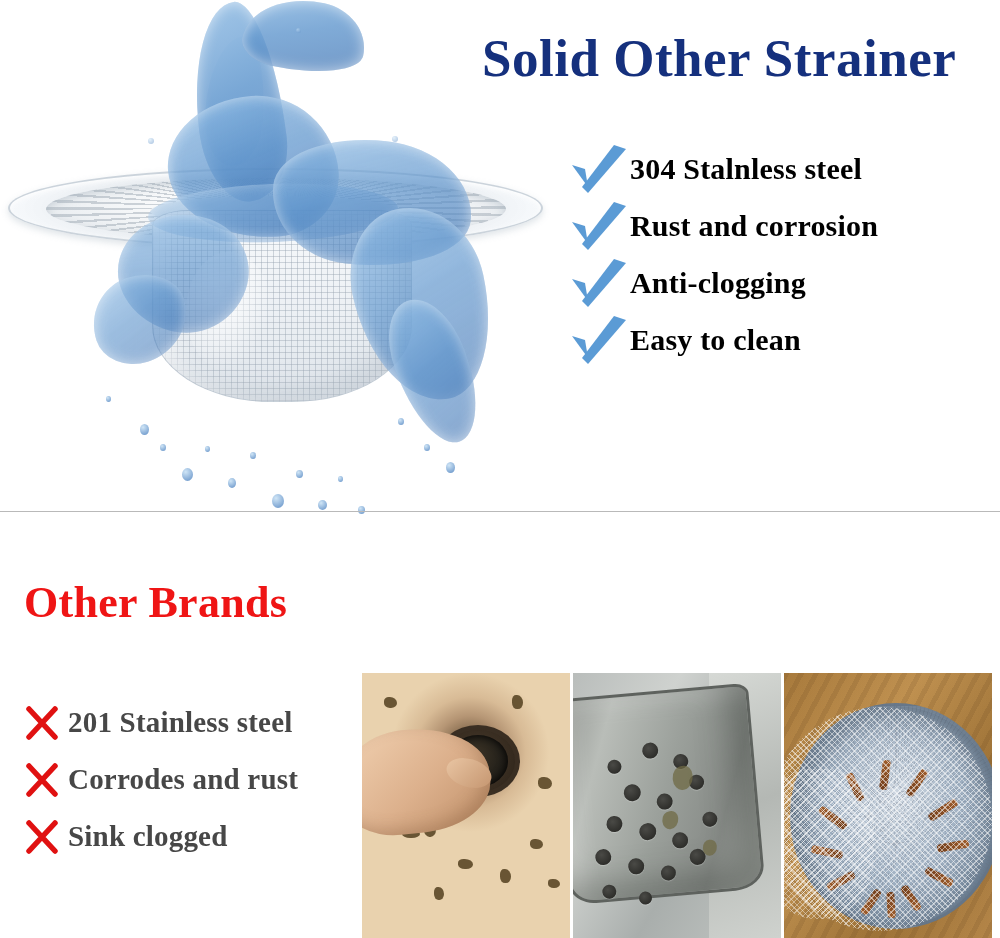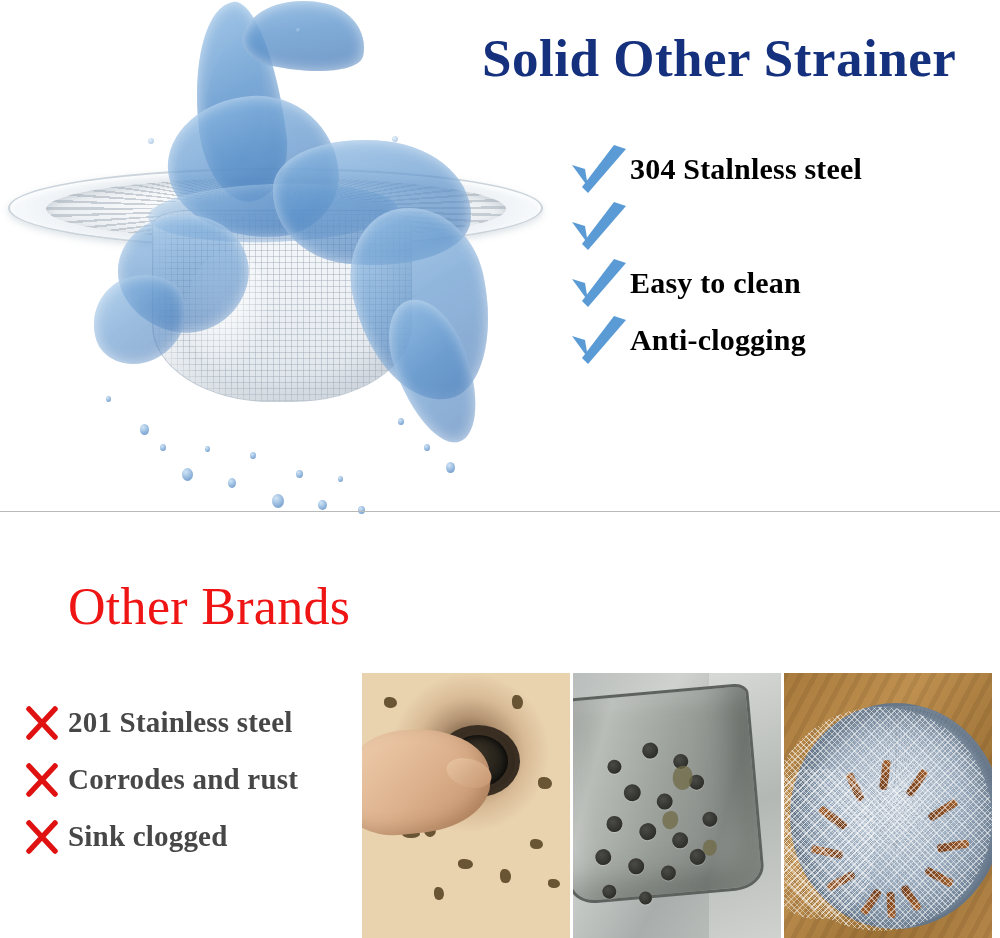--- a/index.html
+++ b/index.html
@@ -92,22 +92,22 @@
   }
 
   
   .divider { position:absolute; left:0; top:511px; width:1000px; height:1px; background:#b9b9b9; }
 
   
   .bottom-section { position:absolute; left:0; top:512px; width:1000px; height:426px; }
 
   .other-brands {
     position:absolute; left:24px; top:69px;
-    font-size:52px; font-weight:normal; color:#ef1515;
-    letter-spacing:.3px; white-space:nowrap; line-height:1;margin-left:44px;
+    font-size:44px; font-weight:bold; color:#ef1515;
+    letter-spacing:.3px; white-space:nowrap; line-height:1;
   }
 
   .cons { position:absolute; left:20px; top:182px; width:340px; }
   .con-row { display:flex; align-items:center; height:57px; }
   .xmark { width:48px; min-width:48px; height:40px; position:relative; }
   .xmark svg { position:absolute; left:4px; top:3px; }
   .con-label {
     font-size:29px; font-weight:bold; color:#474747;
     white-space:nowrap; letter-spacing:.2px;
   }
@@ -228,41 +228,42 @@
         <span class="feat-label">304 Stalnless steel</span>
       </div>
 
       <div class="feat-row">
         <span class="check">
           <svg width="62" height="50" viewBox="0 0 62 50">
             <path d="M4 22 L20 44 L17 26 Z" fill="#5b9bd5"></path>
             <path d="M14 44 L20 50 L58 6 L46 2 Z" fill="#5b9bd5"></path>
           </svg>
         </span>
+        <span class="feat-label">Rust and corrosion</span>
       </div>
 
 
       <div class="feat-row">
         <span class="check">
           <svg width="62" height="50" viewBox="0 0 62 50">
             <path d="M4 22 L20 44 L17 26 Z" fill="#5b9bd5"></path>
             <path d="M14 44 L20 50 L58 6 L46 2 Z" fill="#5b9bd5"></path>
           </svg>
         </span>
-        <span class="feat-label">Easy to clean</span>
+        <span class="feat-label">Anti-clogging</span>
       </div>
 
       <div class="feat-row">
         <span class="check">
           <svg width="62" height="50" viewBox="0 0 62 50">
             <path d="M4 22 L20 44 L17 26 Z" fill="#5b9bd5"></path>
             <path d="M14 44 L20 50 L58 6 L46 2 Z" fill="#5b9bd5"></path>
           </svg>
         </span>
-        <span class="feat-label">Anti-clogging</span>
+        <span class="feat-label">Easy to clean</span>
       </div>
 
     </div>
   </div>
 
   <div class="divider"></div>
 
   <div class="bottom-section">
 
     <div class="other-brands">Other Brands</div>

